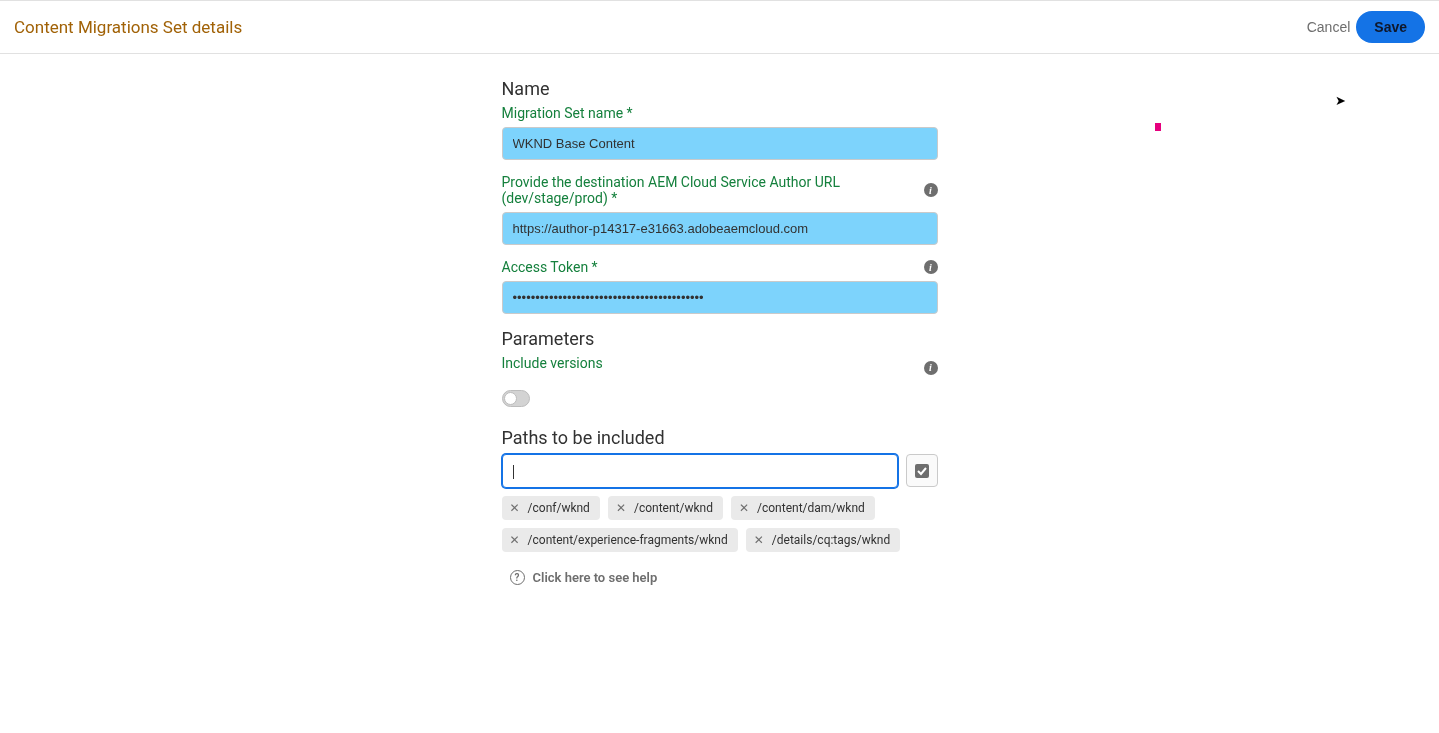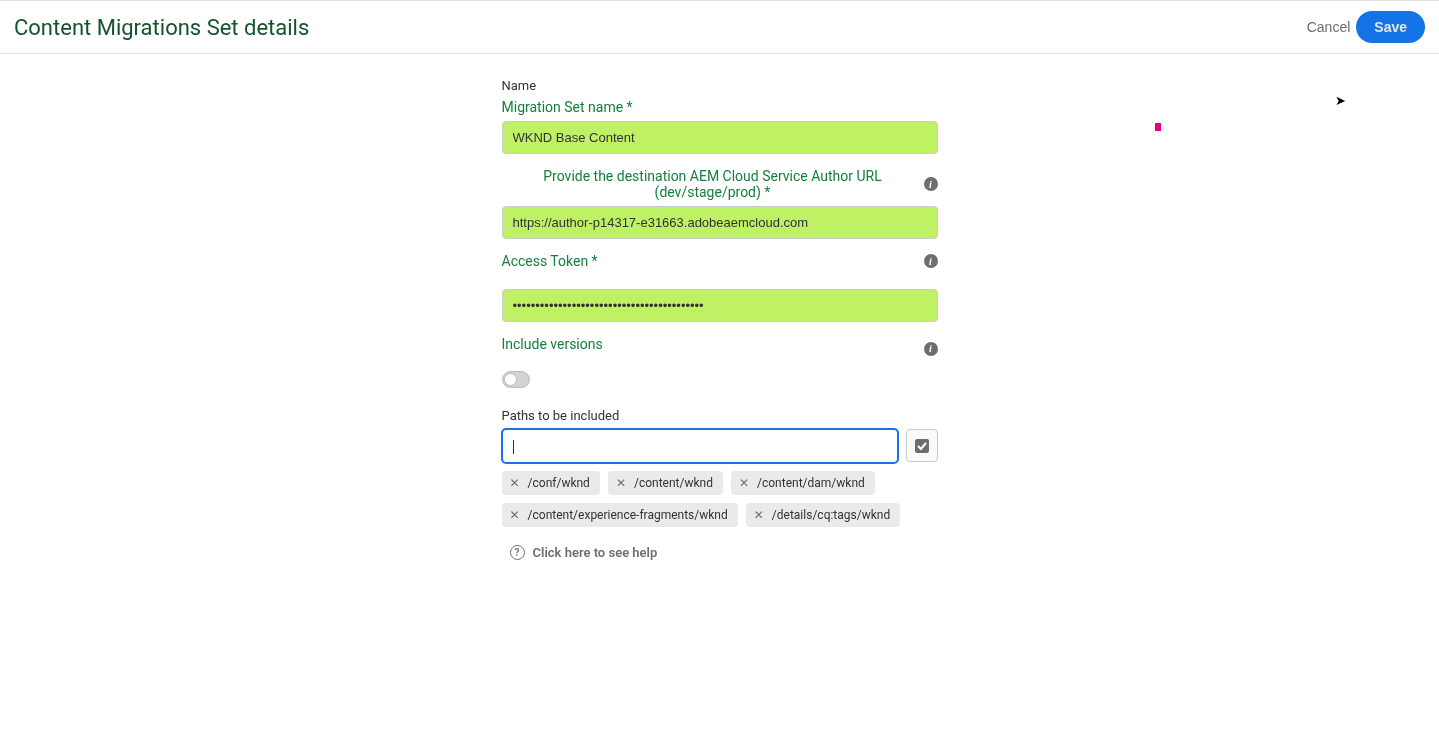--- a/index.html
+++ b/index.html
@@ -15,53 +15,53 @@
     }
     .header-bar {
       display: flex;
       align-items: center;
       justify-content: space-between;
       padding: 10px 14px;
       border-top: 1px solid #e1e1e1;
       border-bottom: 1px solid #e1e1e1;
     }
     .header-title {
-      font-size: 22px;
+      font-size: 17px;
       font-weight: 400;
-      color: #14532d;
+      color: #a16207;
     }
     .header-actions {
       display: flex;
       align-items: center;
     }
     .btn-cancel {
       background: transparent;
       border: none;
       color: #6e6e6e;
       font-size: 14px;
       cursor: pointer;
       padding: 8px 6px;
     }
     .btn-save {
       background: #1473e6;
       border: none;
-      color: #e5e5e5;
+      color: #0f172a;
       font-size: 14px;
       font-weight: 600;
       cursor: pointer;
       padding: 8px 18px;
       border-radius: 16px;
     }
     .form-wrap {
       max-width: 436px;
       margin: 24px auto 0 auto;
       padding: 0 0 40px 0;
     }
     .section-label {
-      font-size: 13px;
+      font-size: 18px;
       color: #323232;
       margin-bottom: 6px;
       font-weight: 400;
     }
     .field-label {
       font-size: 14px;
       color: #15803d;
       margin-bottom: 6px;
       display: block;
     }
@@ -70,21 +70,21 @@
       align-items: center;
       justify-content: space-between;
     }
     .text-input {
       width: 100%;
       padding: 8px 10px;
       border: 1px solid #cacaca;
       border-radius: 4px;
       font-size: 13px;
       color: #323232;
-      background: #bef264;
+      background: #7dd3fc;
       margin-bottom: 14px;
     }
     .info-icon {
       width: 14px;
       height: 14px;
       border-radius: 50%;
       background: #6e6e6e;
       color: #fff;
       display: inline-flex;
       align-items: center;
@@ -223,33 +223,34 @@
 </div>
 
 <div class="form-wrap">
 
   
   <div class="section-label">Name</div>
   <label class="field-label">Migration Set name *</label>
   <input type="text" class="text-input" value="WKND Base Content" style="">
 
   
-  <div class="label-row" style="margin-bottom:6px;text-align:center;">
+  <div class="label-row" style="margin-bottom:6px;">
     <label class="field-label" style="margin-bottom:0;">Provide the destination AEM Cloud Service Author URL (dev/stage/prod) *</label>
     <span class="info-icon">i</span>
   </div>
   <input type="text" class="text-input" value="https://author-p14317-e31663.adobeaemcloud.com" style="">
 
-  <div class="label-row" style="margin-bottom:20px;">
+  <div class="label-row" style="margin-bottom:6px;">
     <label class="field-label" style="margin-bottom:0;">Access Token *</label>
     <span class="info-icon">i</span>
   </div>
   <input type="text" class="text-input" value="••••••••••••••••••••••••••••••••••••••••••" style="">
 
   
+  <div class="section-label">Parameters</div>
   <div class="label-row" style="margin-bottom:10px;">
     <label class="field-label" style="margin-bottom:9px;">Include versions</label>
     <span class="info-icon">i</span>
   </div>
   <div class="toggle">
     <div class="toggle-knob"></div>
   </div>
 
   
   <div class="section-label">Paths to be included</div>

